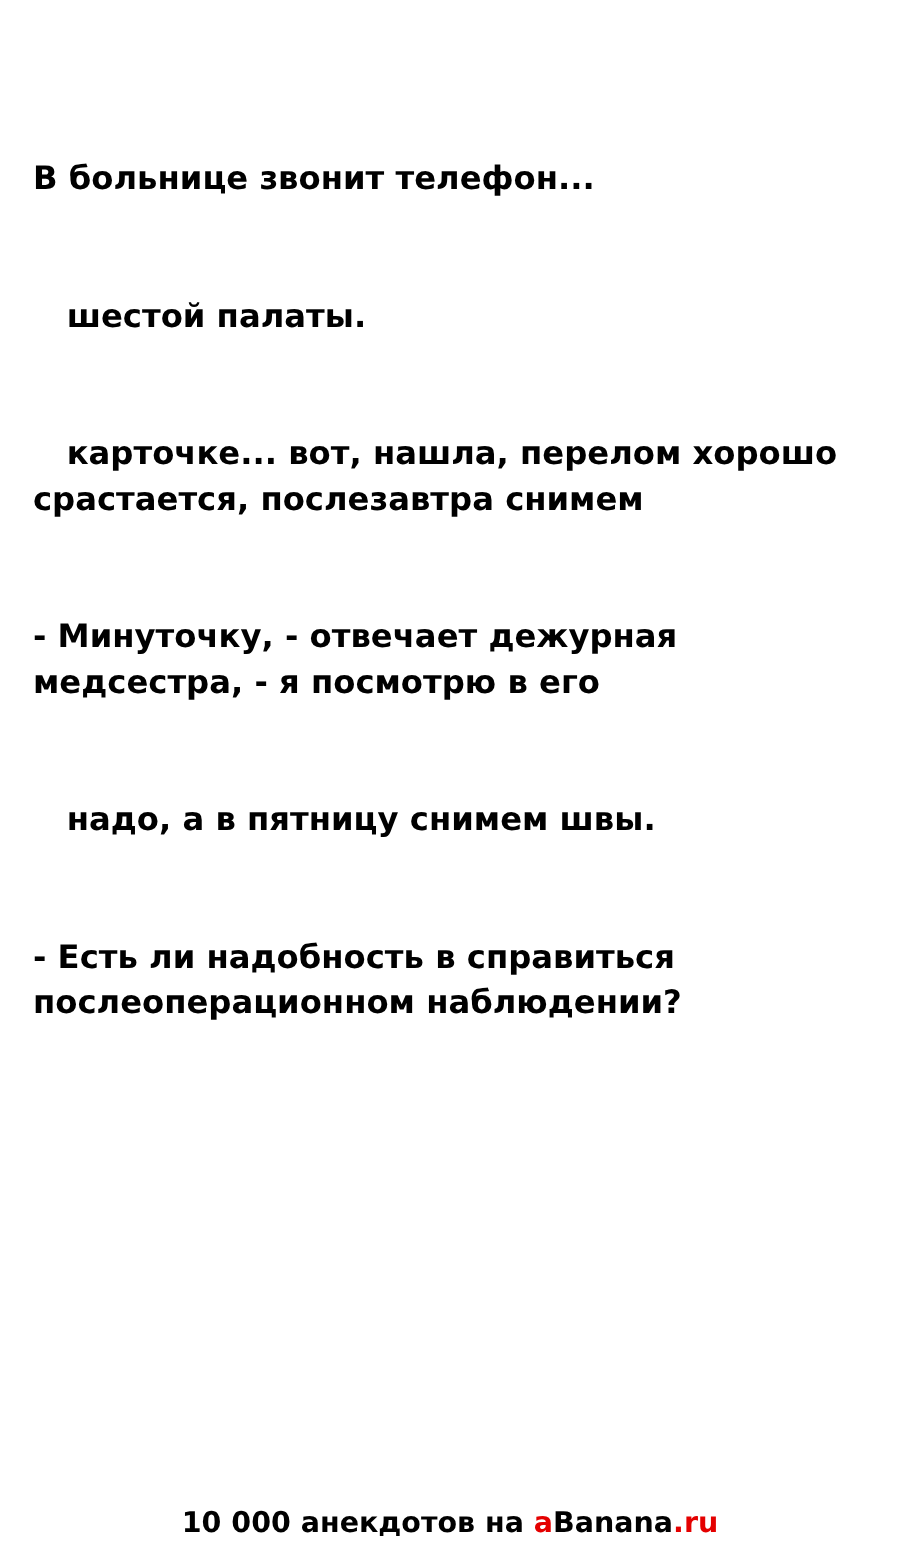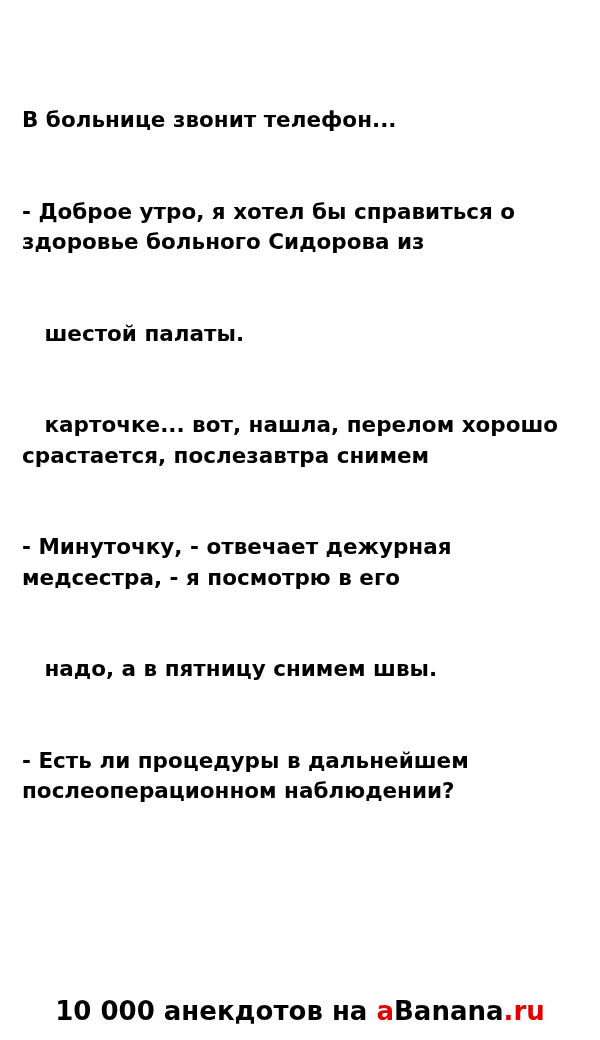--- a/index.html
+++ b/index.html
@@ -31,21 +31,21 @@
   }
   .joke-line {
     display: block;
   }
   .footer {
     position: absolute;
     left: 0;
     right: 0;
     bottom: 14px;
     text-align: center;
-    font-size: 26px;
+    font-size: 19px;
     font-weight: bold;
   }
   .footer .count-text {
     color: #000000;
   }
   .footer .brand {
     color: #000000;
   }
   .footer .brand .brand-a {
     color: #e40000;
@@ -54,26 +54,25 @@
     color: #e40000;
   }
 </style>
 </head>
 <body>
 
 <div class="page">
 
   <div class="joke-body">
     <span class="joke-line">В больнице звонит телефон...</span>
-    <span class="joke-line">- Доброе утро, я хотел бы справиться о здоровье больного Сидорова из</span>
     <span class="joke-line">   шестой палаты.</span>
     <span class="joke-line">   карточке... вот, нашла, перелом хорошо срастается, послезавтра снимем</span>
     <span class="joke-line">- Минуточку, - отвечает дежурная медсестра, - я посмотрю в его</span>
     <span class="joke-line">   надо, а в пятницу снимем швы.</span>
-    <span class="joke-line">- Есть ли процедуры в дальнейшем послеоперационном наблюдении?</span>
+    <span class="joke-line">- Есть ли надобность в справиться послеоперационном наблюдении?</span>
     
     
     
   </div>
 
   <div class="footer">
     <span class="count-text">10 000 анекдотов на </span><span class="brand"><span class="brand-a">a</span><span class="brand-name">Banana</span><span class="brand-ru">.ru</span></span>
   </div>
 
 </div>

